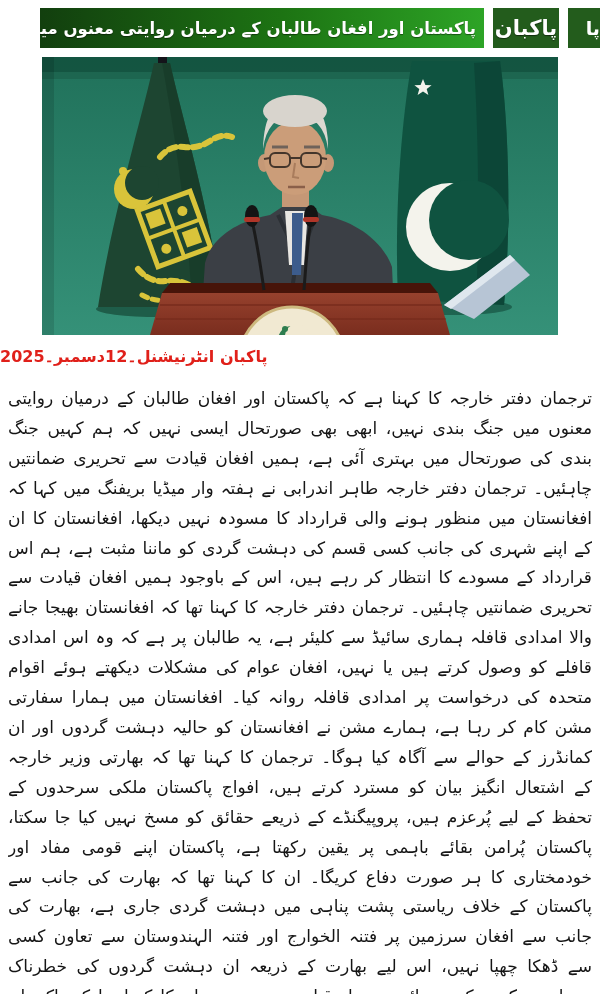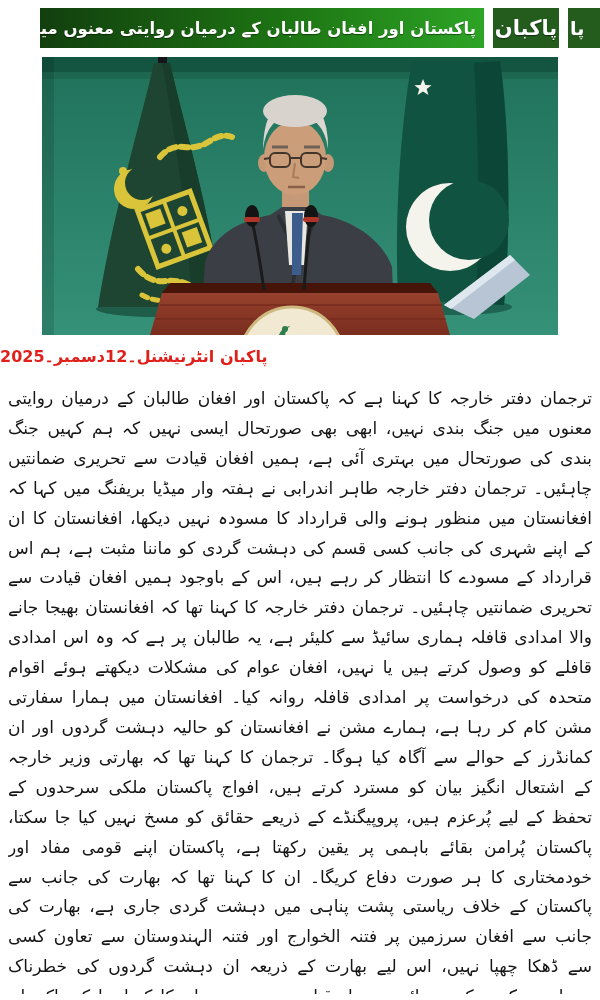--- a/index.html
+++ b/index.html
@@ -24,21 +24,21 @@
     text-shadow:0 1px 1px rgba(0,0,0,.45);
   }
   .sep { width:9px; background:#ffffff; flex:0 0 auto; }
   .logo-box {
     flex:0 0 auto; width:66px; background:#235c1c; color:#fff;
     display:flex; align-items:center; justify-content:center;
     font-size:21px; font-weight:bold; text-shadow:0 1px 1px rgba(0,0,0,.5);
   }
   .corner-box {
     flex:0 0 auto; width:30px; background:#235c1c; color:#fff;
-    display:flex; align-items:center; justify-content:flex-start;
+    display:flex; align-items:center; justify-content:flex-end;
     padding-left:2px; overflow:hidden;
     font-size:19px; font-weight:bold;
   }
 
   
   .photo-wrap {
     position:absolute; top:57px; left:42px; width:516px; height:278px;
     overflow:hidden; background:#2a7f63;
   }
 

